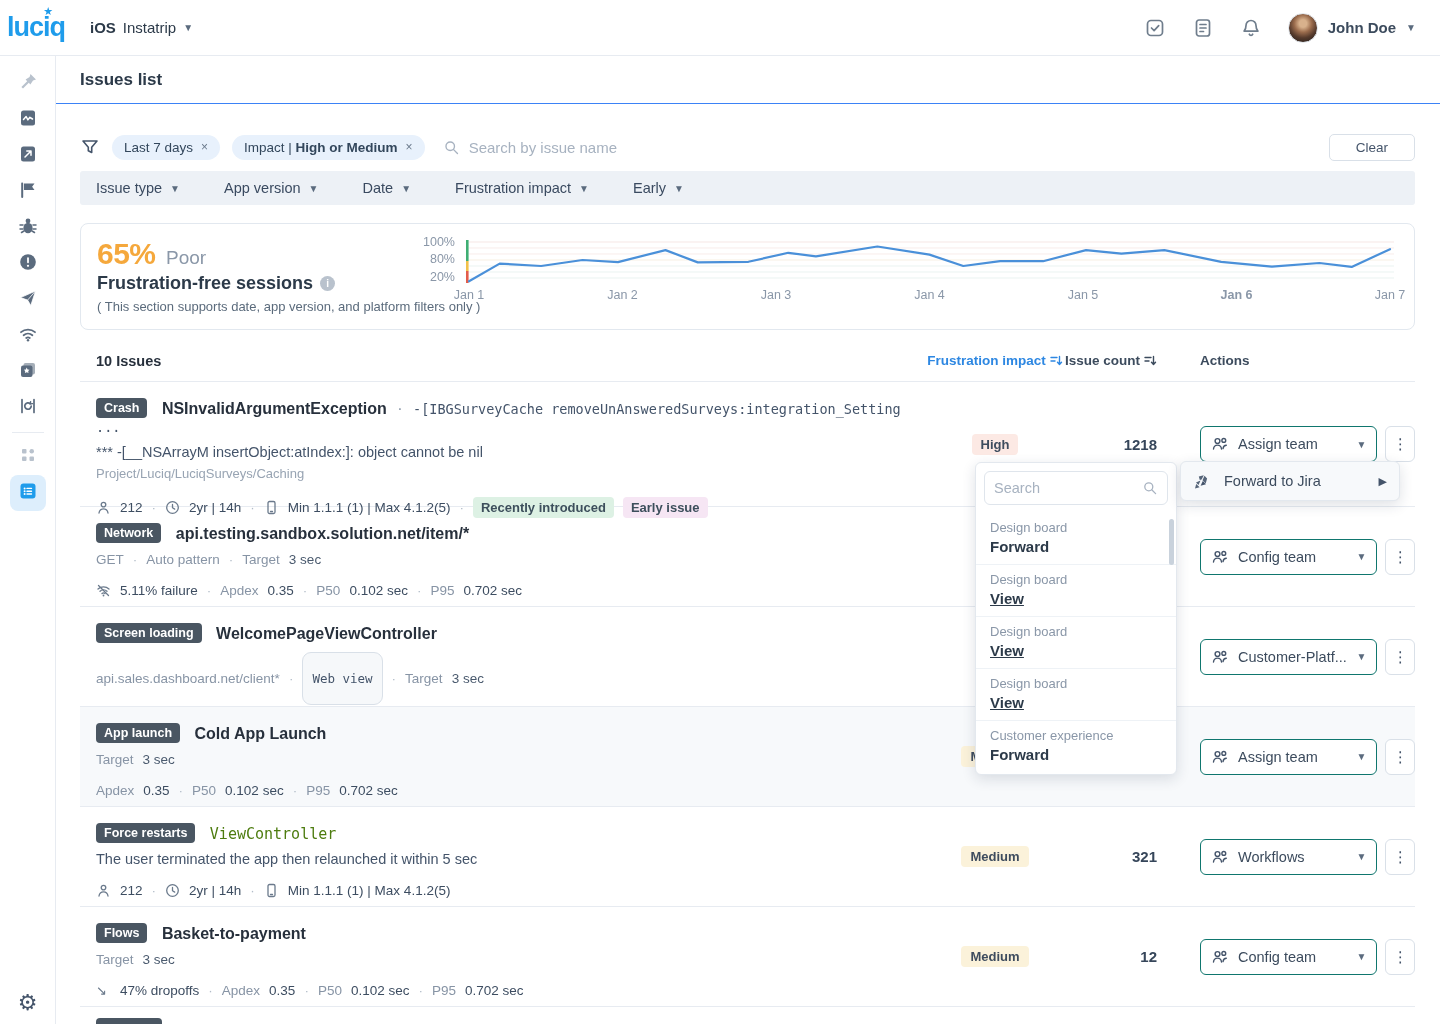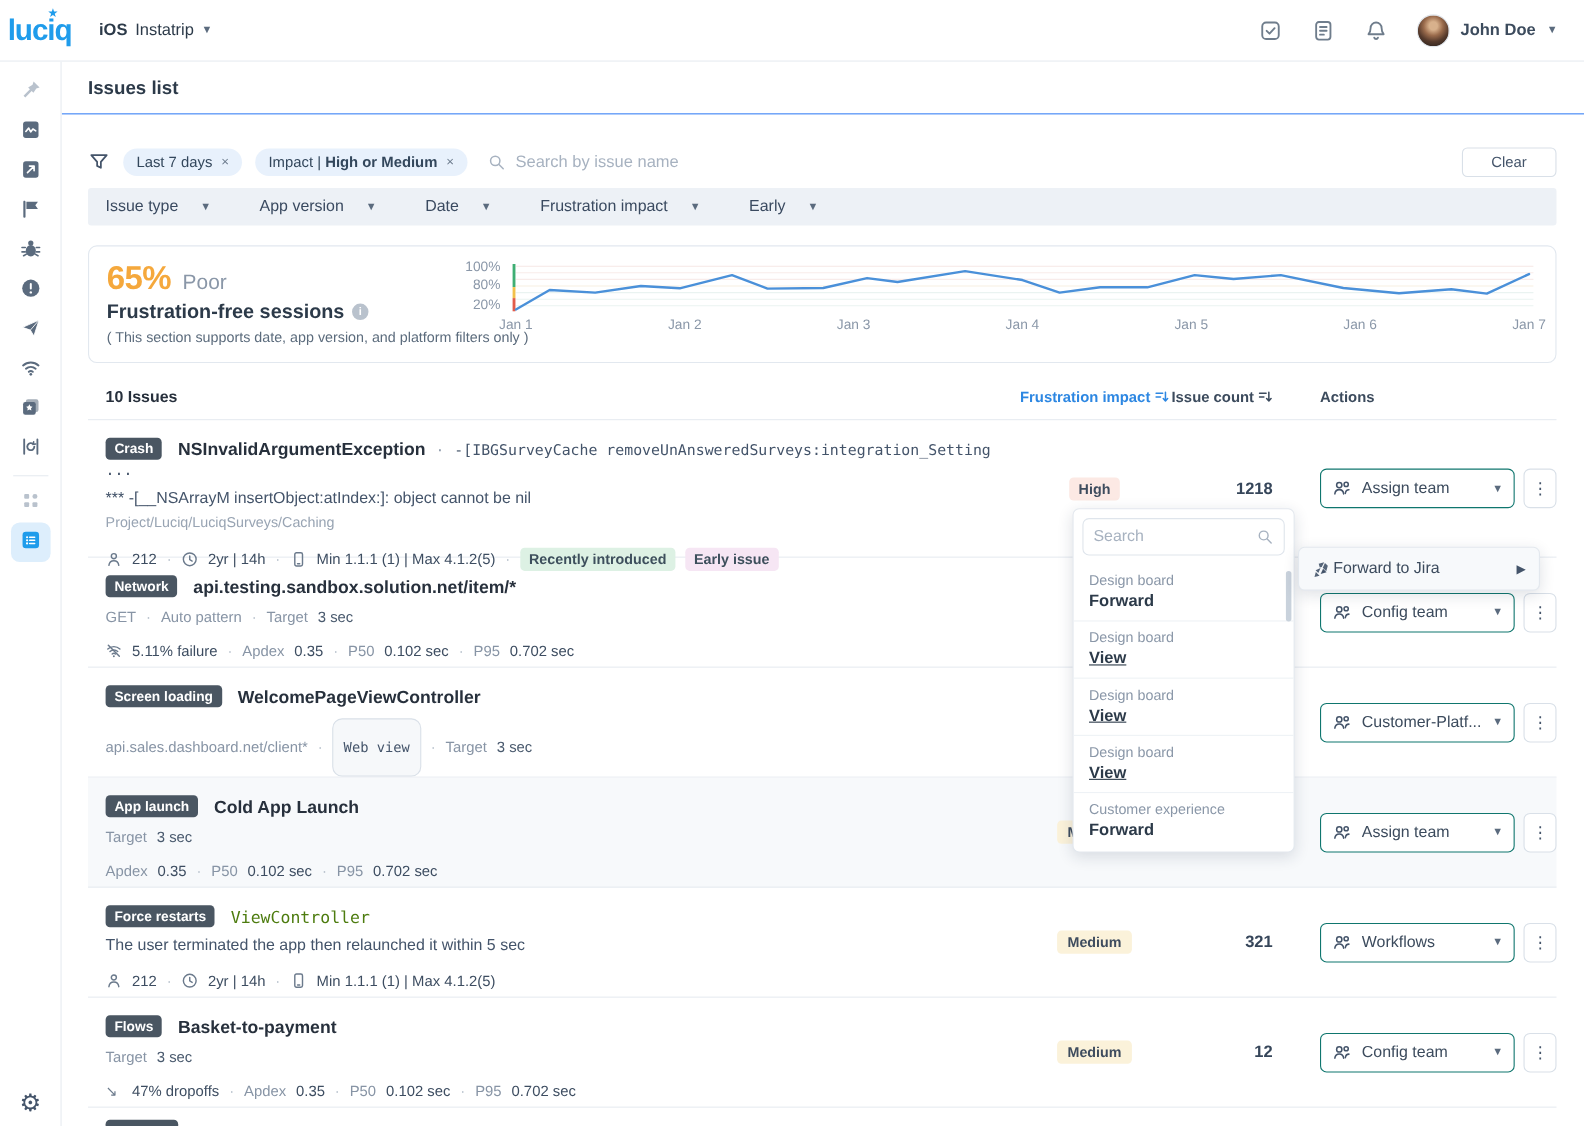--- a/index.html
+++ b/index.html
@@ -41,21 +41,21 @@
   .funnel { width:20px; height:20px; color:#44546a; margin-right:12px; }
   .chip { display:flex; align-items:center; gap:8px; background:#e8f1fc; border-radius:14px; padding:5px 12px; font-size:13.5px; color:#33475c; margin-right:12px; cursor:pointer; white-space:nowrap; }
   .chip b { font-weight:700; }
   .chip-x { color:#6b7a8c; font-size:12px; cursor:pointer; }
   .search-wrap { display:flex; align-items:center; gap:9px; flex:1; margin-left:6px; }
   .search-wrap svg { width:17px; height:17px; color:#a7b2c0; }
   .search-input { border:none; outline:none; font-size:15px; color:#2c3a49; flex:1; font-family:"Liberation Sans", sans-serif; background:transparent; }
   .search-input::placeholder { color:#a7b2c0; }
   .clear-btn { border:1px solid #d9e0e8; background:#fff; border-radius:5px; padding:5px 26px; font-size:13.5px; color:#44546a; cursor:pointer; font-family:"Liberation Sans", sans-serif; }
   .filter-row2 { background:#edf1f6; border-radius:3px; height:34px; display:flex; align-items:center; gap:44px; padding-left:16px; }
-  .f-drop { display:flex; align-items:center; gap:20px; font-size:14.5px; font-weight:500; color:#3a4a60; cursor:pointer; }
+  .f-drop { display:flex; align-items:center; gap:8px; font-size:14.5px; font-weight:500; color:#3a4a60; cursor:pointer; }
 
   
   .chart-card { border:1px solid #e2e8ef; border-radius:8px; margin-top:18px; height:107px; position:relative; }
   .sum-block { position:absolute; left:16px; top:13px; }
   .sum-score { font-size:30px; font-weight:700; color:#f5a83c; letter-spacing:-0.5px; }
   .sum-grade { font-size:19px; color:#8a97a8; margin-left:6px; }
   .sum-title-row { display:flex; align-items:center; gap:7px; margin-top:2px; }
   .sum-title { font-size:18px; font-weight:700; color:#2c3a49; }
   .info-ico { width:15px; height:15px; border-radius:50%; background:#b9c2cd; color:#fff; font-size:10px; font-weight:700; display:flex; align-items:center; justify-content:center; }
   .sum-note { font-size:13px; color:#5b6b7c; margin-top:5px; }
@@ -117,21 +117,21 @@
   .tp-search { margin:8px; height:34px; border:1px solid #dfe5ec; border-radius:6px; display:flex; align-items:center; padding:0 9px; gap:6px; }
   .tp-search input { border:none; outline:none; flex:1; font-size:14.5px; color:#2c3a49; font-family:"Liberation Sans", sans-serif; min-width:0; }
   .tp-search input::placeholder { color:#a7b2c0; }
   .tp-search svg { width:16px; height:16px; color:#a7b2c0; flex-shrink:0; }
   .tp-item { padding:7px 14px 9px; cursor:pointer; }
   .tp-item + .tp-item { border-top:1px solid #eef2f6; }
   .tp-group { font-size:13px; color:#8a97a8; }
   .tp-action { font-size:15px; font-weight:600; color:#2c3a49; margin-top:3px; }
   .tp-action.u { text-decoration:underline; }
   .tp-scroll { position:absolute; right:2px; top:56px; width:5px; height:46px; background:#c9d2dc; border-radius:3px; }
-  .jira-menu { position:absolute; left:1180px; top:461px; width:220px; height:40px; background:#f7f9fb; border:1px solid #e3e8ee; border-radius:6px; box-shadow:0 4px 14px rgba(25,45,70,.14); z-index:41; display:flex; align-items:center; gap:2px; padding:0 12px; cursor:pointer;margin-top:36px; }
+  .jira-menu { position:absolute; left:1180px; top:461px; width:220px; height:40px; background:#f7f9fb; border:1px solid #e3e8ee; border-radius:6px; box-shadow:0 4px 14px rgba(25,45,70,.14); z-index:41; display:flex; align-items:center; gap:14px; padding:0 12px; cursor:pointer; }
   .jira-menu svg { width:17px; height:17px; color:#44546a; }
   .jira-label { font-size:14.5px; color:#3c4b5d; flex:1; }
   .submenu-caret { font-size:11px; color:#44546a; }
 </style>
 </head>
 <body>
 
 <div class="topbar">
   <div class="logo-wrap">
     <span class="logo-text">luciq</span>
@@ -340,21 +340,21 @@
             <rect x="5" y="33" width="2.6" height="12" fill="#e25c4a"></rect>
             <polyline id="trend-line" fill="none" stroke="#4a90d9" stroke-width="2.2" stroke-linecap="round" stroke-linejoin="round" points="8.0,43.3 38.7,25.6 80.2,28.0 121.7,22.0 157.1,24.1 204.7,12.1 237.0,24.4 287.7,23.8 327.6,14.8 355.3,18.4 416.8,8.5 469.0,16.6 502.8,28.0 539.7,23.2 582.7,23.2 625.7,12.1 661.1,15.7 704.1,12.1 761.0,23.8 811.7,28.6 859.3,25.0 891.6,28.9 930.0,11.2"></polyline>
           </svg>
         </div>
         <div class="x-labels" id="x-labels">
             <span class="x-lab" style="left: 0.851064%;">Jan 1</span>
             <span class="x-lab" style="left: 17.1986%;">Jan 2</span>
             <span class="x-lab" style="left: 33.5461%;">Jan 3</span>
             <span class="x-lab" style="left: 49.8936%;">Jan 4</span>
             <span class="x-lab" style="left: 66.2411%;">Jan 5</span>
-            <span class="x-lab" style="left: 82.5887%;">Jan 6</span>
+            <span class="x-lab" style="left: 82.5887%; font-weight: bold;">Jan 6</span>
             <span class="x-lab" style="left: 98.9362%;">Jan 7</span>
           </div>
       </div>
     </div>
 
     <div class="tbl-header">
       <span class="tbl-title">10 Issues</span>
       <span class="col-impact">
         <span class="hdr-link">
           <span>Frustration impact</span>

